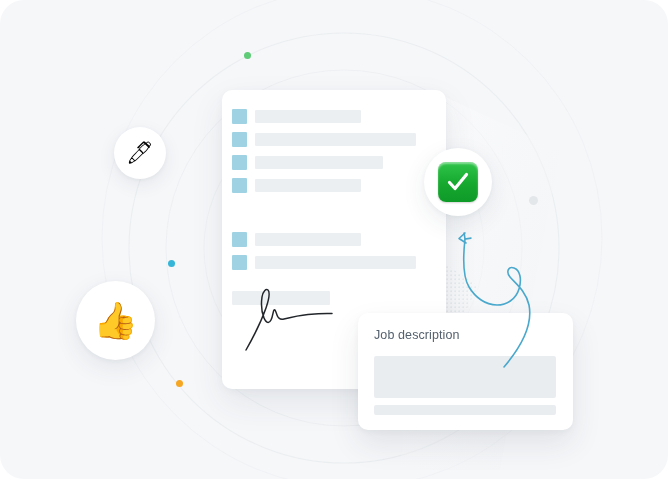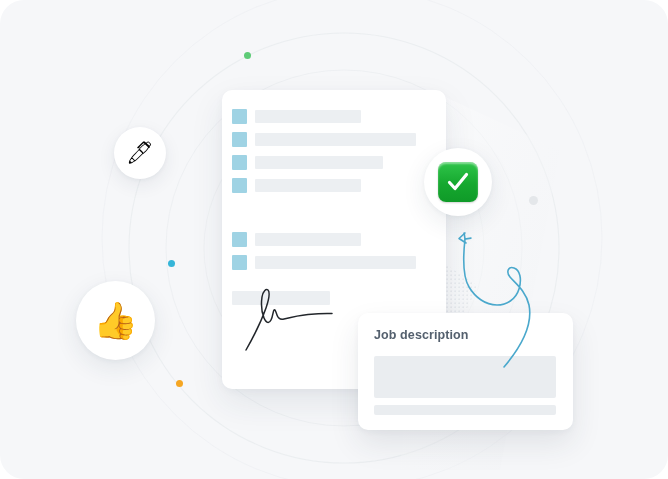--- a/index.html
+++ b/index.html
@@ -113,21 +113,20 @@
   .jd-card {
     position: absolute;
     left: 358px;
     top: 313px;
     width: 215px;
     height: 117px;
     background: #ffffff;
     border-radius: 10px;
     box-shadow: 0 14px 30px rgba(37, 52, 73, 0.10),
                 0 2px 6px rgba(37, 52, 73, 0.04);
-    font-weight: bold;
   }
   .jd-title {
     position: absolute;
     left: 16px;
     top: 15px;
     font-size: 12.5px;
     color: #54606e;
     letter-spacing: 0.1px;
     white-space: nowrap;
   }

